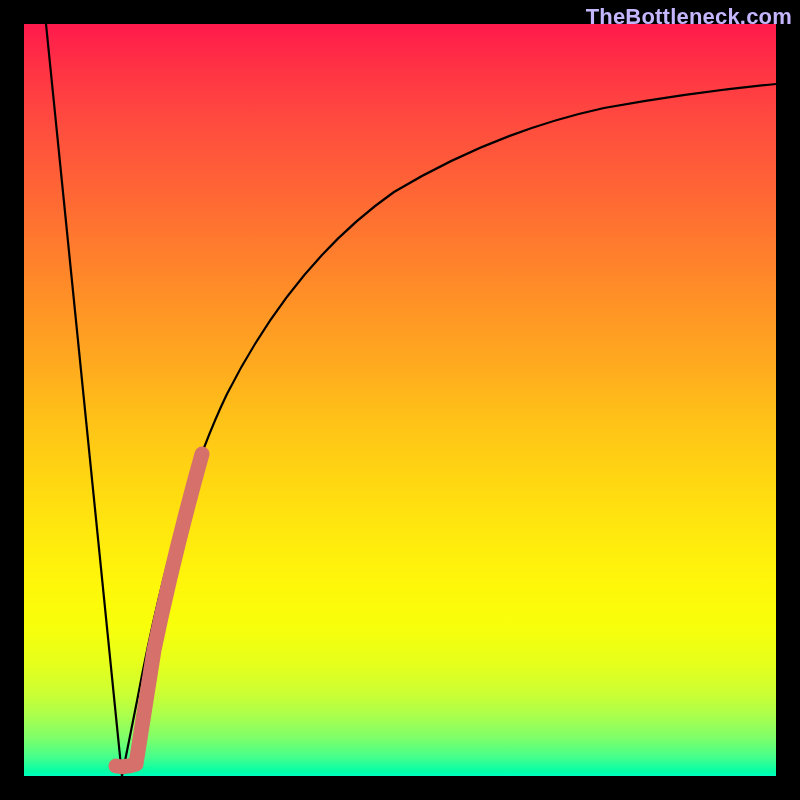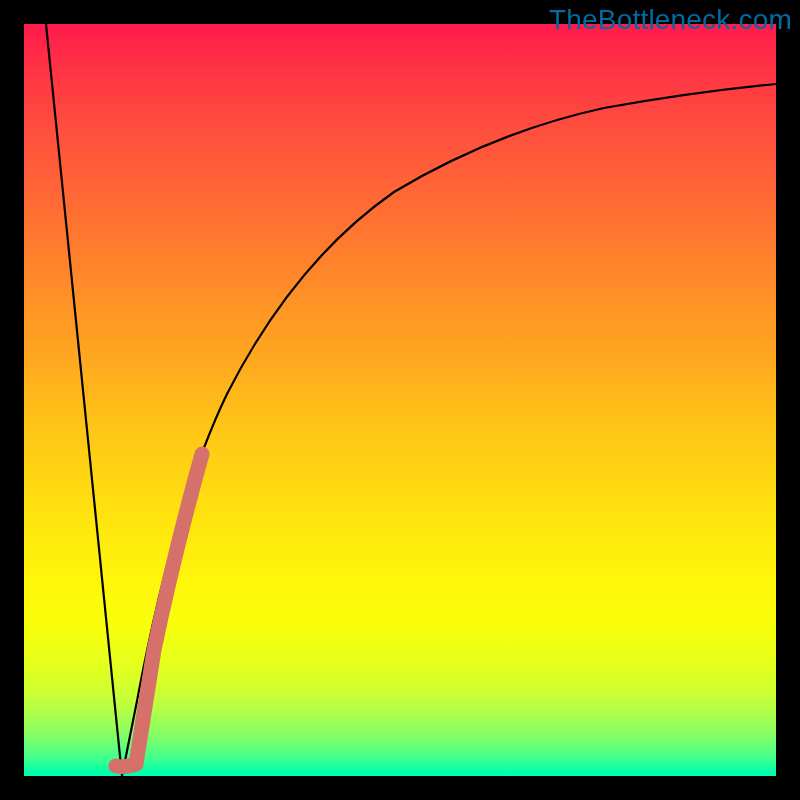--- a/index.html
+++ b/index.html
@@ -50,23 +50,23 @@
     left: 0;
     top: 0;
     width: 752px;
     height: 752px;
     overflow: visible;
   }
   .watermark {
     position: absolute;
     top: 4px;
     right: 8px;
-    color: #0369a1;
-    font-size: 28px;
-    font-weight: 400;
+    color: #c4b5fd;
+    font-size: 22px;
+    font-weight: 700;
     letter-spacing: 0.2px;
     user-select: none;
   }
 </style>
 </head>
 <body>
 
 <div class="frame">
 
   <div class="plot-area">

